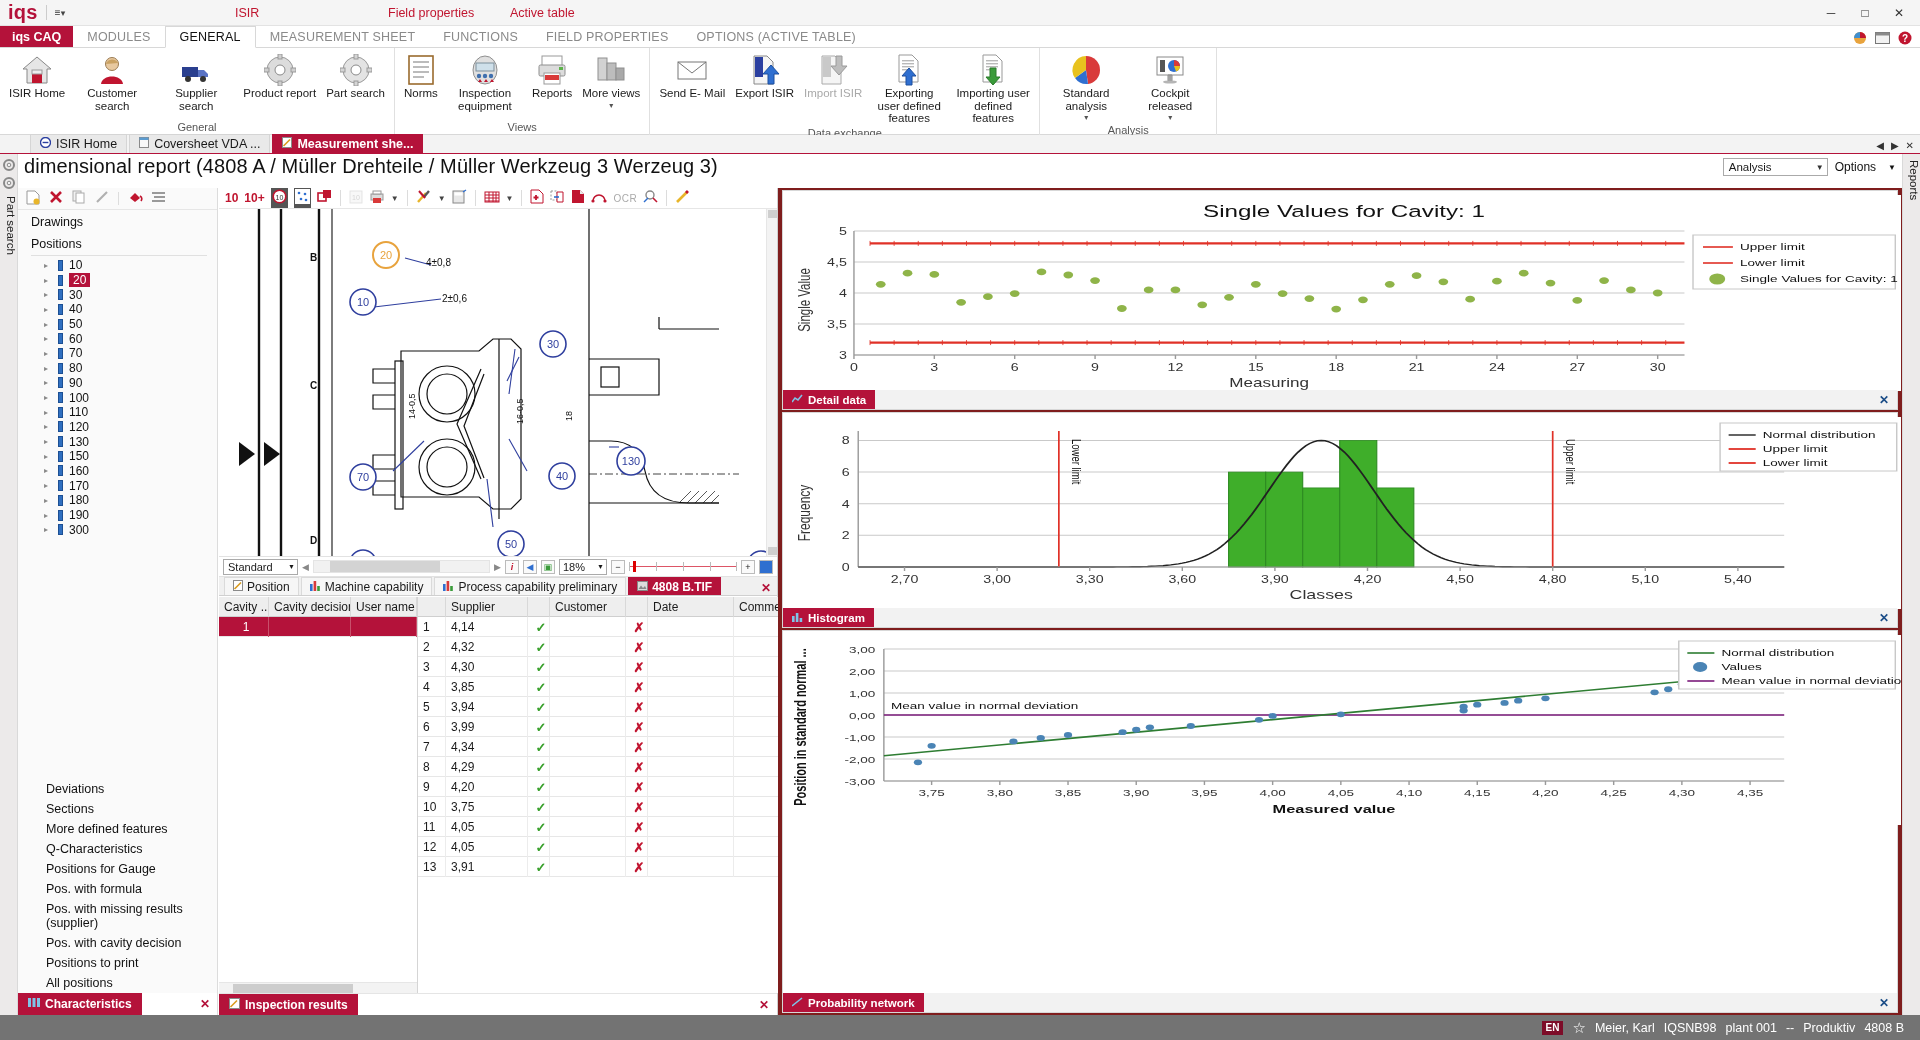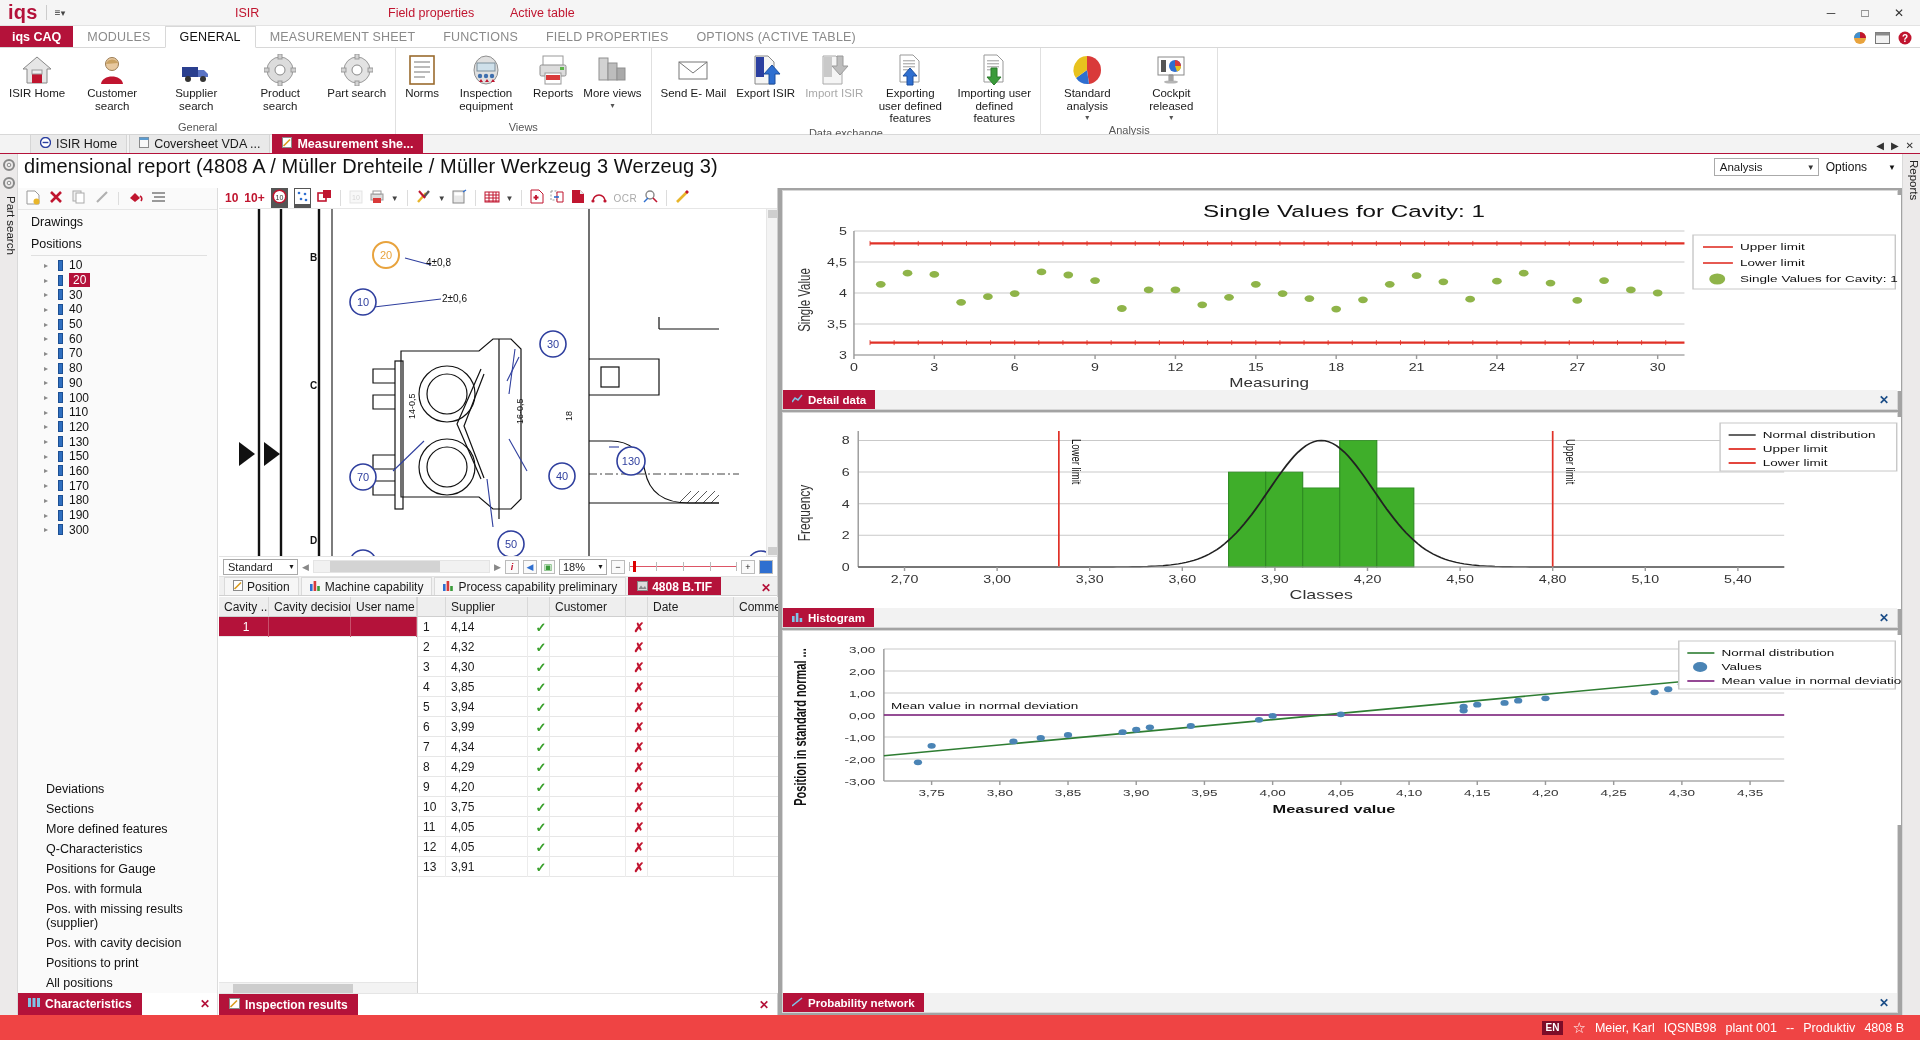--- a/index.html
+++ b/index.html
@@ -71,21 +71,21 @@
 
   
   .pagehead { position:absolute; left:18px; top:154px; right:18px; height:32px; background:#fff; }
   .pagehead h1 { margin:0; font-size:20px; font-weight:normal; color:#111; padding:1px 0 0 6px;
       letter-spacing:.1px;}
   .pagehead .sub { font-size:11.5px; color:#222; padding-left:7px; margin-top:-1px;}
   .analysisbar { position:absolute; right:24px; top:158px; display:flex; align-items:center; gap:7px;}
   .selbox { width:105px; height:18px; border:1px solid #aaa; background:#fff; font-size:11.5px;
      display:flex; align-items:center; justify-content:space-between; padding:0 3px 0 5px;}
   .selbox .arr { font-size:8px; color:#333;}
-  .optbtn { font-size:12px; color:#111; display:flex; align-items:center; gap:21px;}
+  .optbtn { font-size:12px; color:#111; display:flex; align-items:center; gap:12px;}
 
   
   .leftpane { position:absolute; left:18px; top:188px; width:200px; bottom:25px;
      background:#fafafa; border-right:1px solid #dcdcdc; }
   .lp-toolbar { height:22px; display:flex; align-items:center; gap:9px; padding-left:8px;
      border-bottom:1px solid #e6e6e6;}
   .lp-sec { font-size:12.5px; padding:5px 0 3px 13px; color:#111;}
   .lp-rule { height:1px; background:#e0e0e0; margin:1px 10px 2px 13px;}
   .poslist { padding-left:0px; }
   .posrow { height:14.7px; display:flex; align-items:center; gap:6px; padding-left:40px; font-size:12px;}
@@ -150,33 +150,33 @@
   .gv-scroll { position:absolute; right:0; top:0; bottom:0; width:11px; background:#f3f3f3;
      border-left:1px solid #e3e3e3;}
   .gv-scroll .thumb { position:absolute; top:12px; left:1px; width:9px; height:120px; background:#cdcdcd;}
   .gh-scroll { position:absolute; left:0; right:0; bottom:0; height:11px; background:#f3f3f3;
      border-top:1px solid #e6e6e6;}
   .gh-scroll .thumb { position:absolute; left:14px; top:1px; width:120px; height:9px; background:#cdcdcd;}
   .dp-footer { position:absolute; bottom:0; left:0; right:0; height:22px; background:#fff;
      display:flex; align-items:center; border-top:1px solid #e5e5e5;}
 
   
-  .rightpane { position:absolute; left:778px; top:188px; right:18px; bottom:25px; background:#a3a3a3;}
+  .rightpane { position:absolute; left:778px; top:188px; right:18px; bottom:25px; background:#7f1d1d;}
   .panel { position:absolute; left:4px; right:4px; background:#fff; border:1px solid #d7d7d7;}
   .panel .plotbox { position:absolute; inset:4px; }
   .panel-foot { position:absolute; left:0; right:0; bottom:0; height:19px; background:#f2f2f2;
      display:flex; align-items:center;}
   .pf-tab { background:#b4123a; color:#fff; font-weight:bold; font-size:11.5px; height:19px;
      display:flex; align-items:center; gap:5px; padding:0 9px;}
   .panel-foot .x { margin-left:auto; margin-right:8px; color:#1b4d87; font-size:12px; font-weight:bold;}
 
   svg text { font-family:"Liberation Sans", sans-serif; }
 
   
-  .statusbar { position:absolute; left:0; right:0; bottom:0; height:25px; background:#ef4444;
+  .statusbar { position:absolute; left:0; right:0; bottom:0; height:25px; background:#737373;
      color:#fff; display:flex; align-items:center; justify-content:flex-end; gap:9px;
      padding-right:16px; font-size:12.5px;}
   .statusbar .en { background:#7d0c28; padding:0 4px; font-size:10px; font-weight:bold; line-height:14px;}
   .ribbon-hint { position:absolute; right:8px; top:5px; display:flex; gap:8px; align-items:center;}
 </style>
 </head>
 <body>
 
 <div class="app">
 
@@ -274,21 +274,21 @@
               <circle cx="16" cy="16" r="5" fill="#fff" stroke="#8a8a8a"></circle>
               <g fill="#cfcfcf" stroke="#999">
                   <rect x="14" y="0" width="4" height="5"></rect>
                   <rect x="14" y="27" width="4" height="5"></rect>
                   <rect x="0" y="14" width="5" height="4"></rect>
                   <rect x="27" y="14" width="5" height="4"></rect>
                 </g>
             </svg>
           </div>
           <div class="lbl">Product
-search</div>
+report</div>
         </div>
         <div class="ritem">
           <div class="glyph">
             <svg width="32" height="32" viewBox="0 0 32 32">
               <circle cx="16" cy="16" r="13" fill="#e3e3e3" stroke="#9a9a9a"></circle>
               <circle cx="16" cy="16" r="5" fill="#fff" stroke="#8a8a8a"></circle>
               <g fill="#d5d5d5" stroke="#999">
                   <rect x="14" y="0" width="4" height="5"></rect>
                   <rect x="14" y="27" width="4" height="5"></rect>
                   <rect x="0" y="14" width="5" height="4"></rect>

